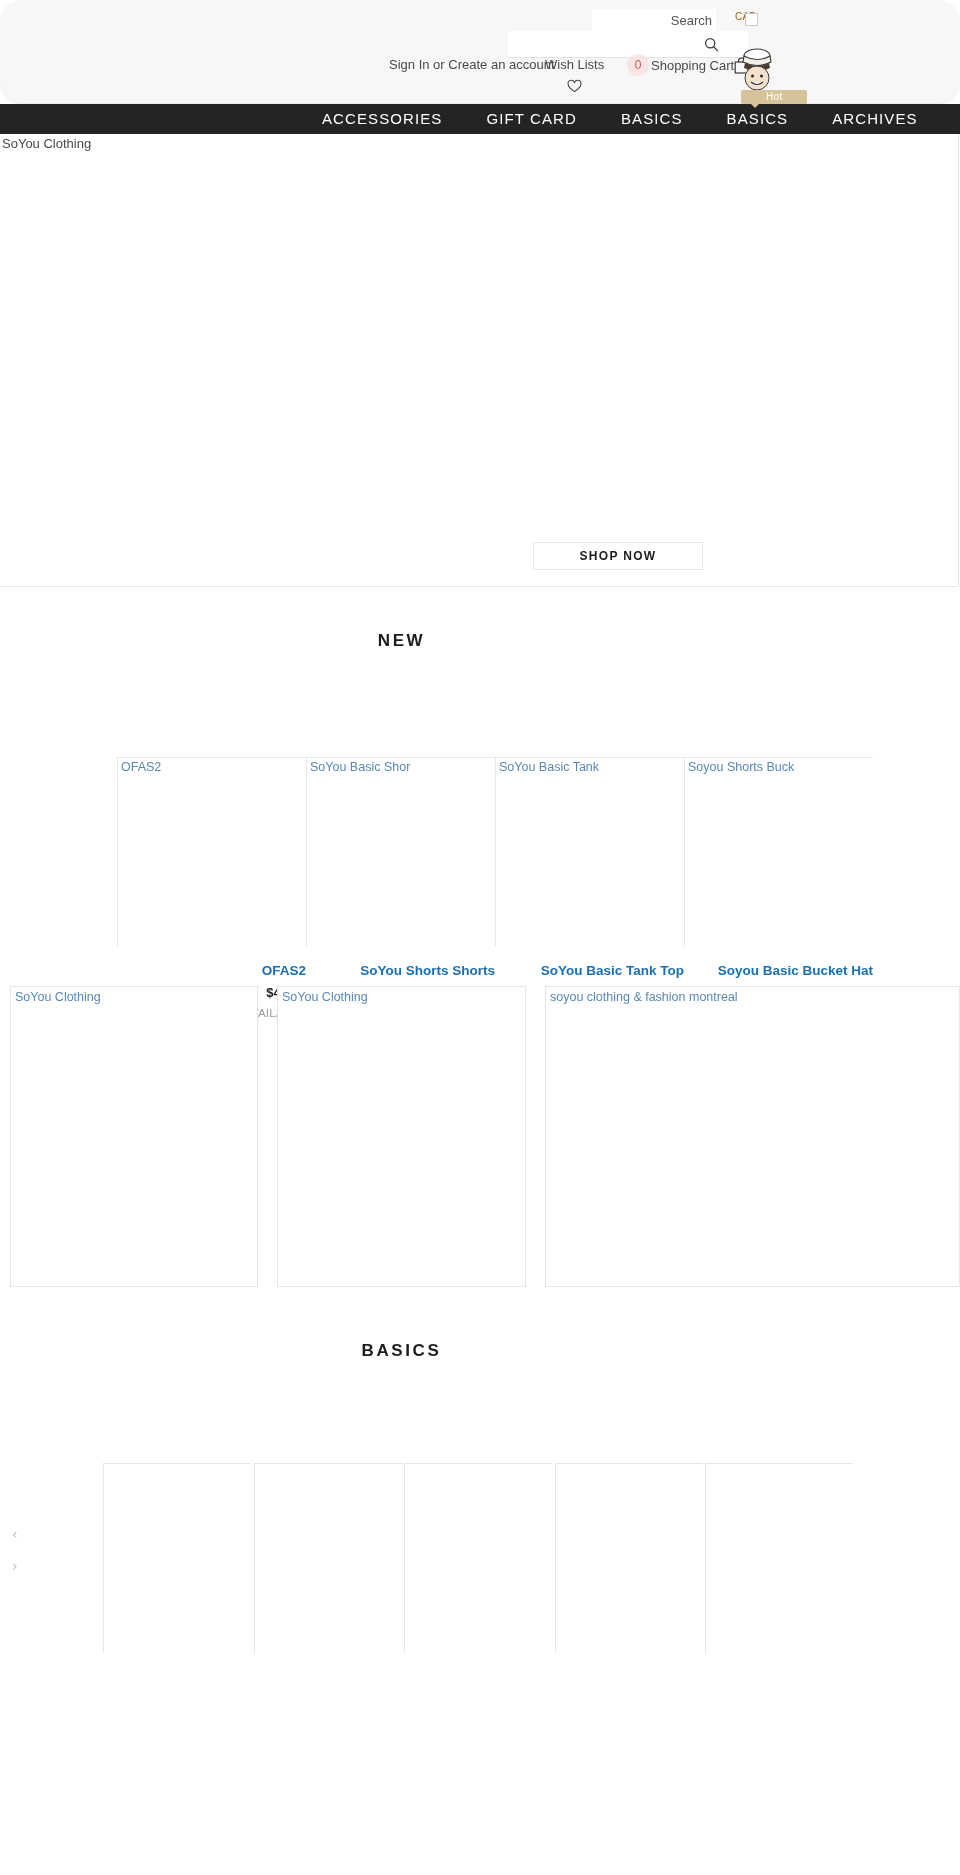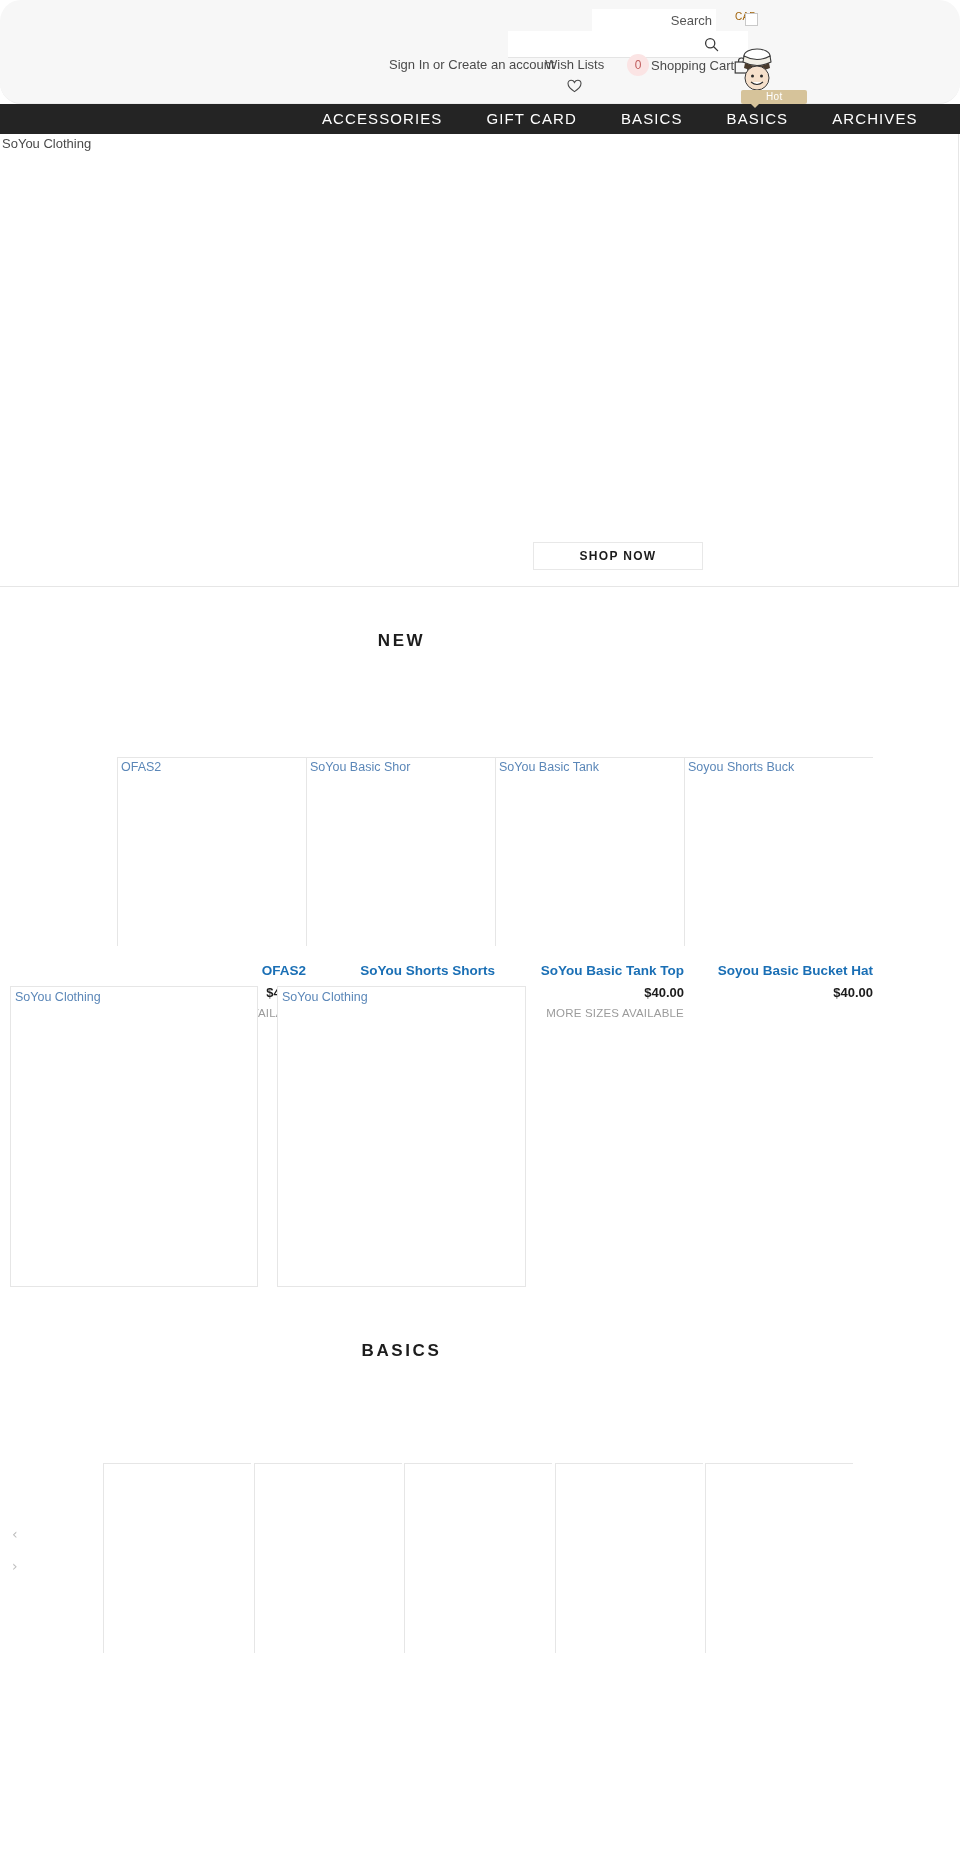--- a/index.html
+++ b/index.html
@@ -401,20 +401,23 @@
 <div class="banners" style="position:absolute; left:0; top:986px; height:330px;">
 
   <div class="banner" style="left:10px; top:0; width:248px; height:301px;">
     <span class="alt">SoYou Clothing</span>
   </div>
 
   <div class="banner" style="left:277px; top:0; width:249px; height:301px;">
     <span class="alt">SoYou Clothing</span>
   </div>
 
+  <div class="banner" style="left:545px; top:0; width:415px; height:301px;">
+    <span class="alt">soyou clothing &amp; fashion montreal</span>
+  </div>
 </div>
 
 <div class="section-title" style="position:absolute; left:0; top:1341px; width:803px;">BASICS</div>
 
 <div class="basics-strip" style="position:absolute; left:0; top:1463px; height:412px;">
 
   <button class="carousel-arrow" style="left:12px; top:64px;">‹</button>
   <button class="carousel-arrow" style="left:12px; top:96px;">›</button>
 
   <div class="basics-card" style="left:103px; top:0;"></div>

